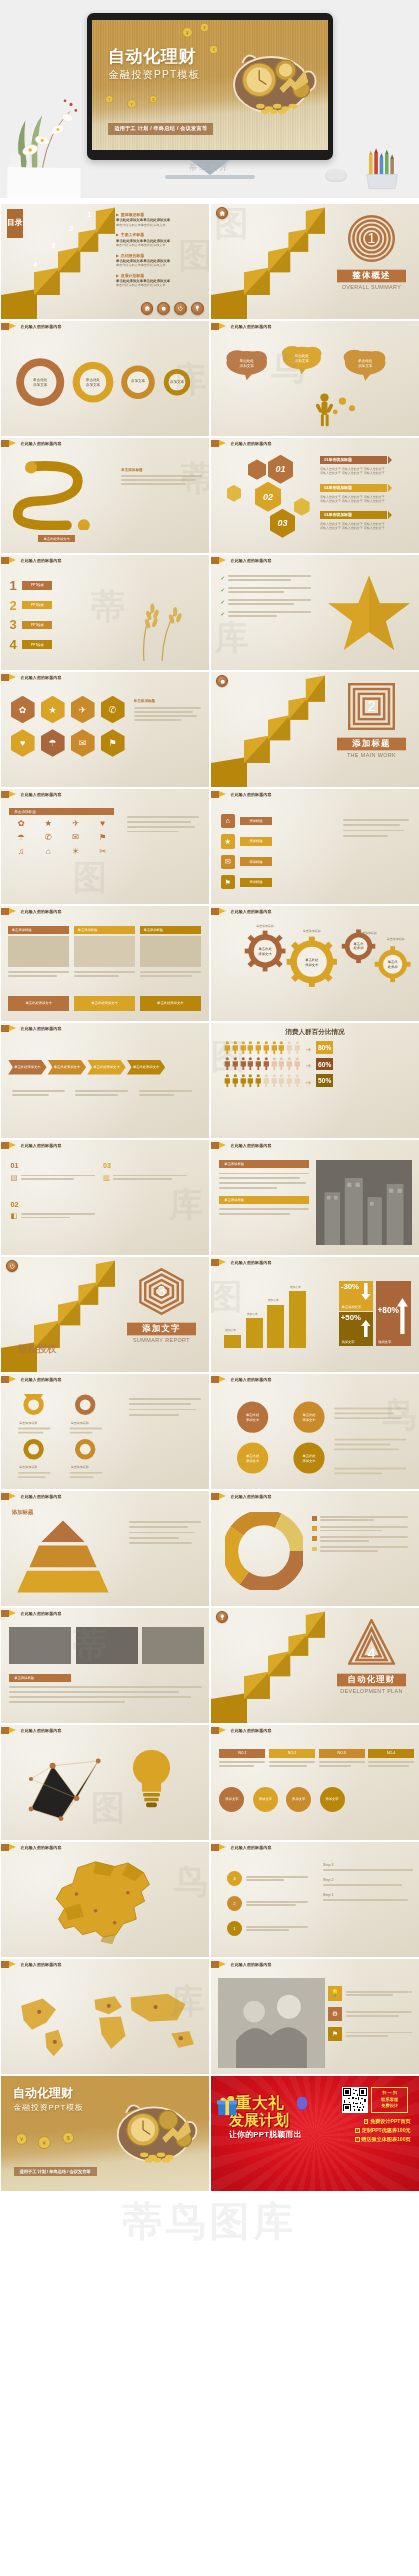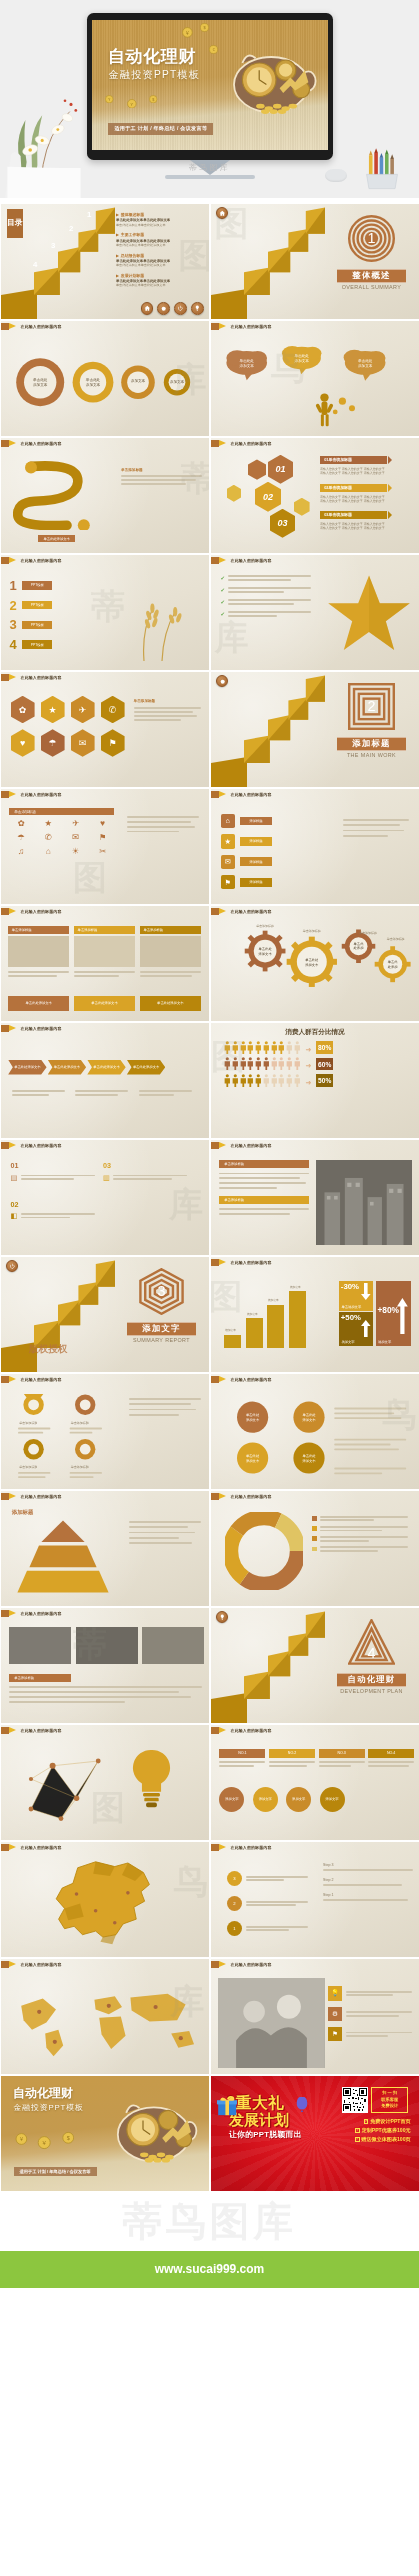--- a/index.html
+++ b/index.html
@@ -1223,21 +1223,21 @@
         <g fill="none" stroke="#b5723c" stroke-width="4">
           <polygon points="39,2 74,21 74,57 39,76 4,57 4,21"></polygon>
           <polygon points="39,11 66,25 66,53 39,67 12,53 12,25"></polygon>
           <polygon points="39,20 58,30 58,48 39,58 20,48 20,30"></polygon>
           <polygon points="39,29 50,35 50,43 39,49 28,43 28,35"></polygon>
         </g>
       </svg>
       <div class="sec-num">3</div>
       <div class="sec-cn">添加文字</div>
       <div class="sec-en">SUMMARY REPORT</div>
-      <div style="position:absolute;left:28px;bottom:15.6px;font-size:9.6px;font-weight:bold;color:#b5723c;opacity:.75">版权授权</div>
+      <div style="position:absolute;left:17px;bottom:15.6px;font-size:9.6px;font-weight:bold;color:#b5723c;opacity:.75">版权授权</div>
     </div>
 
     <div class="slide">
       <div class="s-head">
         <div class="tag1"></div>
           <div class="tag2"></div>
         <div class="htxt">在此输入您的标题内容</div>
       </div>
       <div class="s-rule"></div>
       <div style="position:absolute;left:13px;top:25px;width:87px;height:66px">
@@ -1789,16 +1789,15 @@
         <span class="ck"></span>
         <span>赠送微立体图表100页</span>
       </div>
     </div>
 
   </div>
 
   <div class="gap">
     <div class="bigwm">蒂鸟图库</div>
   </div>
-  <div class="band-lime">www.sucai999.com</div>
 
 </div>
 
 
 </body></html>

